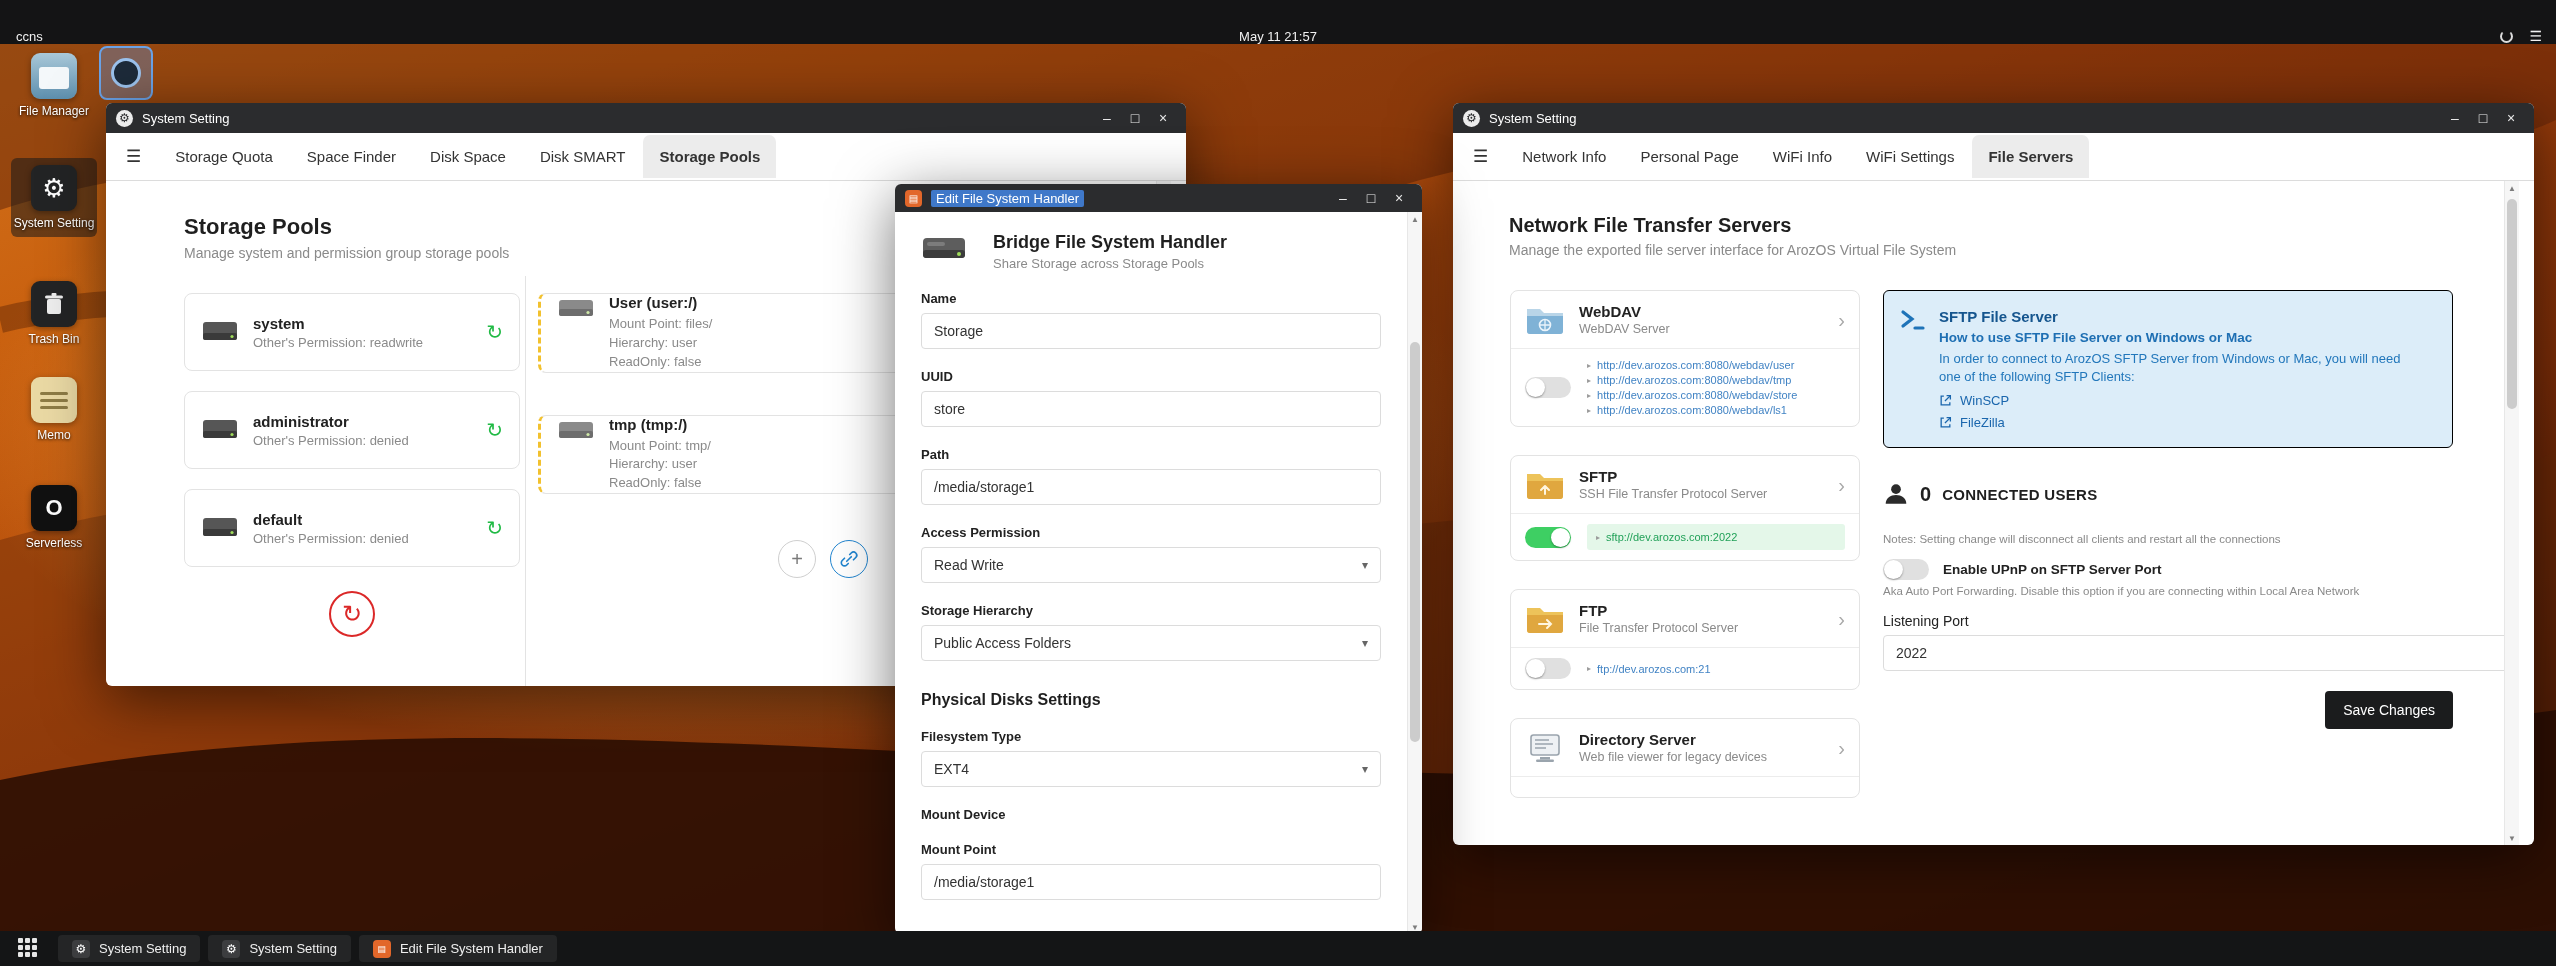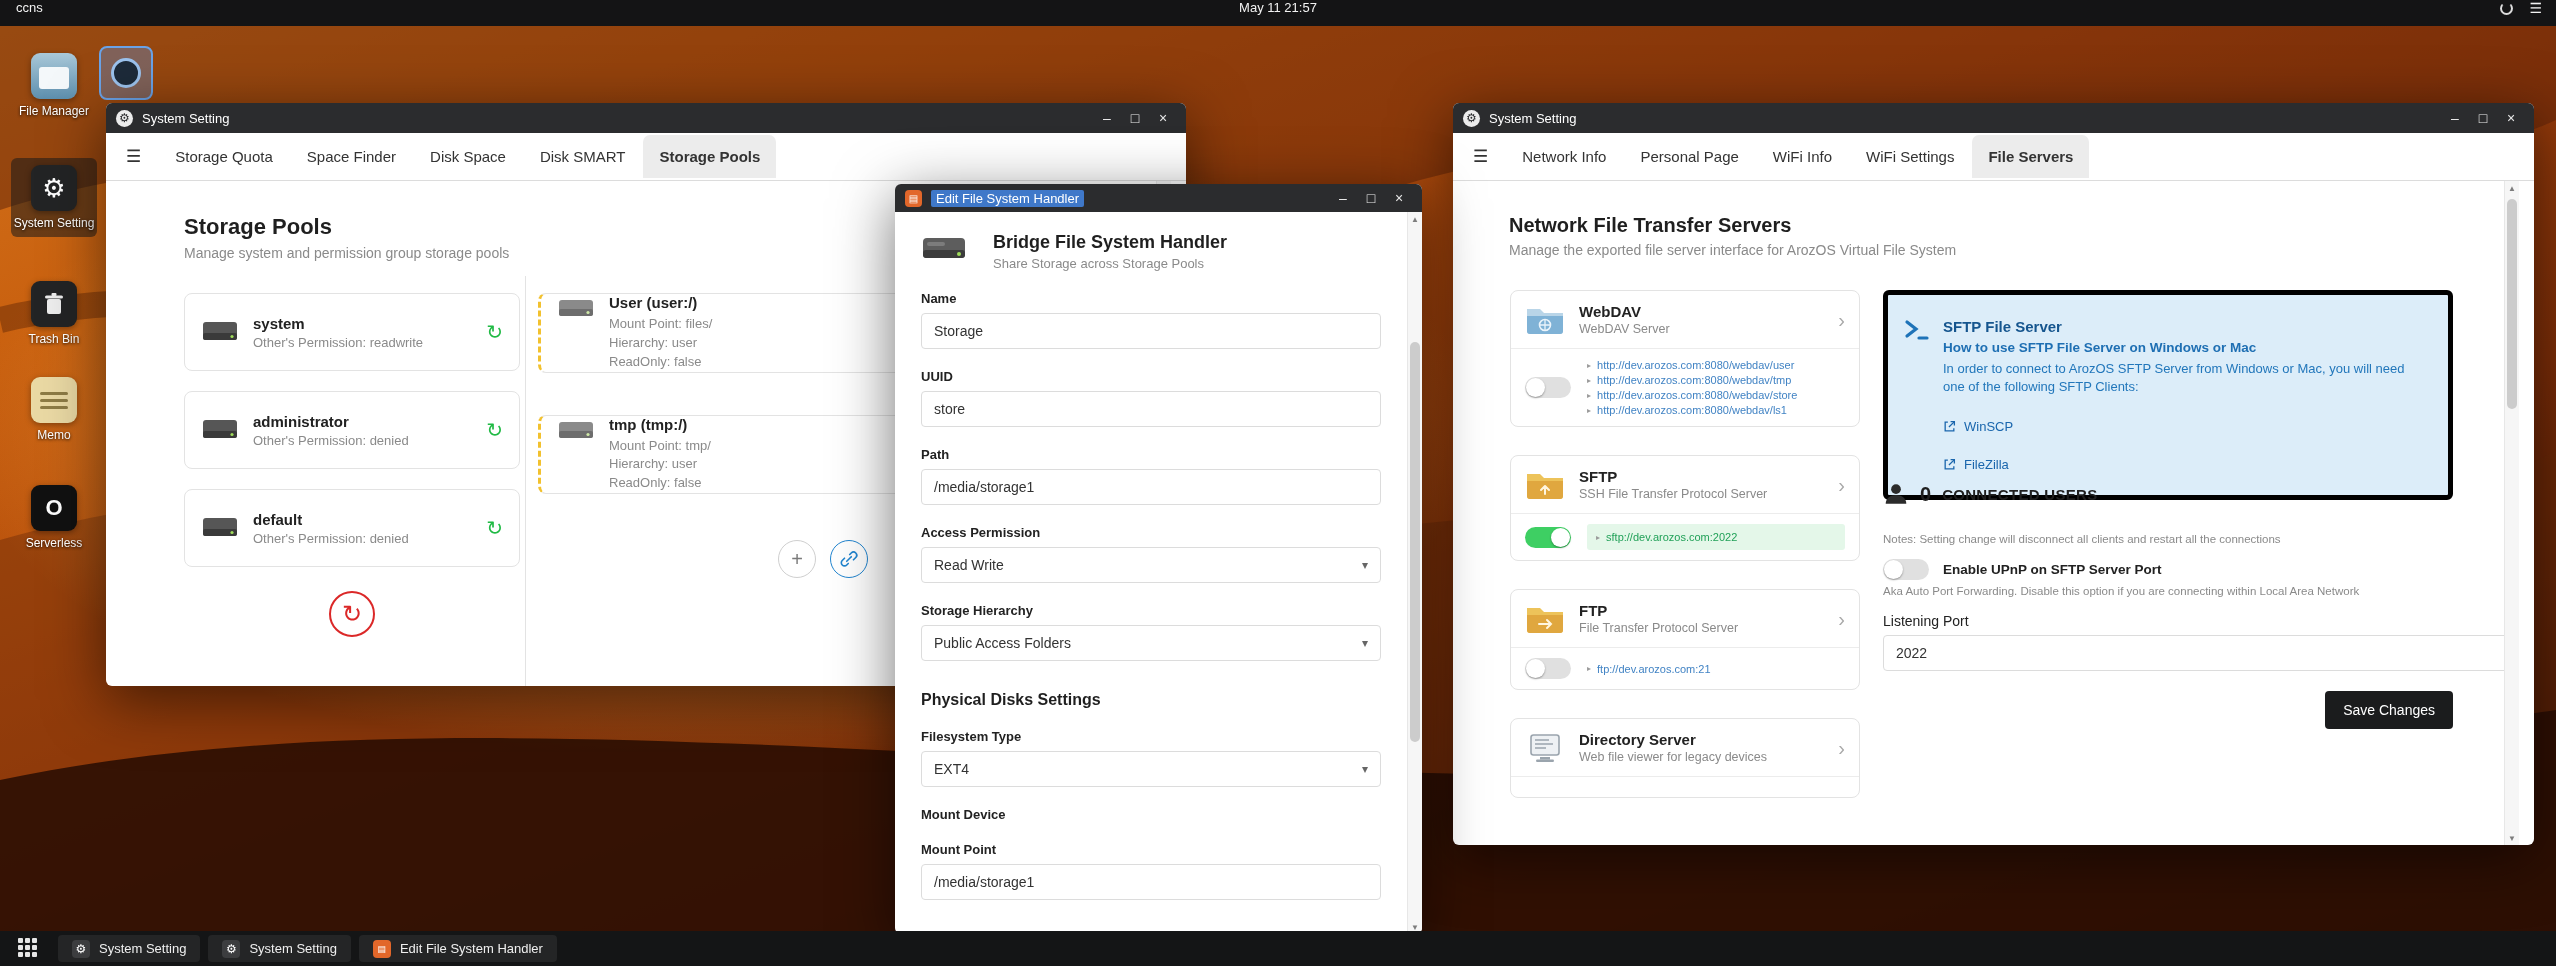--- a/index.html
+++ b/index.html
@@ -5,22 +5,22 @@
   *{box-sizing:border-box;margin:0;padding:0}
   html,body{width:2556px;height:966px;overflow:hidden;font-family:"Liberation Sans",sans-serif;background:#1c0802}
   a{text-decoration:none;cursor:pointer}
 
   
   .wallpaper{position:absolute;inset:0;z-index:0;
     background:linear-gradient(160deg,#d3741c 0%,#c9600f 18%,#ad470c 42%,#7c2d08 68%,#3f1404 88%,#190701 100%)}
   .wallpaper svg{position:absolute;inset:0}
 
   
-  .topbar{position:absolute;top:0;left:0;right:0;height:26px;background:#141415;color:#f2f2f2;
-    display:flex;align-items:flex-start;z-index:30;font-size:13px}
+  .topbar{position:absolute;top:0;left:0;right:0;height:44px;background:#141415;color:#f2f2f2;
+    display:flex;align-items:flex-end;z-index:30;font-size:13px}
   .tb-left{padding:0 16px;cursor:pointer}
   .tb-clock{position:absolute;left:50%;transform:translateX(-50%)}
   .tb-right{margin-left:auto;display:flex;align-items:center;gap:16px;padding-right:14px}
   .tb-ring{width:13px;height:13px;border:2px solid #ddd;border-top-color:transparent;border-radius:50%;display:inline-block}
   .tb-ham{font-size:14px;cursor:pointer}
 
   
   .desk-item{position:absolute;width:86px;display:flex;flex-direction:column;align-items:center;gap:5px;
     padding:7px 2px;border-radius:6px;cursor:pointer;z-index:1}
   .desk-item.hl{background:rgba(25,25,25,.55)}
@@ -117,26 +117,26 @@
   .link-row{display:flex;align-items:center;gap:6px;font-size:11px}
   .link-row .larrow{color:#9a9a9a;font-size:8px}
   .link-row a{color:#4183c4}
   .link-row.green{background:#e4f7e9;flex:1;padding:7px 9px;border-radius:3px}
   .link-row.green a{color:#21a158}
   .toggle{width:46px;height:21px;border-radius:11px;background:rgba(0,0,0,.12);position:relative;cursor:pointer;flex:none}
   .toggle .knob{position:absolute;top:1px;left:1px;width:19px;height:19px;border-radius:50%;background:#fff;
     box-shadow:0 1px 2px rgba(0,0,0,.35)}
   .toggle.on{background:#3ecf63}
   .toggle.on .knob{left:auto;right:1px}
-  .sftp-box{position:absolute;left:430px;top:109px;width:570px;background:#dcedf9;border:5px solid #000000;
-    border-radius:6px;padding:23px 16px;display:flex;gap:13px}
+  .sftp-box{position:absolute;left:430px;top:109px;width:570px;background:#dcedf9;border:1px solid #000000;
+    border-radius:6px;padding:17px 16px;display:flex;gap:13px}
   .sb-title{font-size:15px;font-weight:bold;color:#15558e}
   .sb-sub{font-size:13.5px;font-weight:bold;color:#1e6fb3;margin-top:5px}
   .sb-body{font-size:13px;color:#2277bb;margin-top:5px;line-height:1.4;max-width:480px}
-  .sb-link{display:flex;align-items:center;gap:8px;font-size:13px;margin-top:23px}
+  .sb-link{display:flex;align-items:center;gap:8px;font-size:13px;margin-top:7px}
   .sb-link a{color:#1a66ad}
   .cu-row{position:absolute;left:430px;top:300px;display:flex;align-items:center;gap:11px}
   .cu-count{font-size:20px;font-weight:bold;color:#1f1f1f}
   .cu-label{font-size:15px;font-weight:bold;color:#1f1f1f;letter-spacing:.3px}
   .notes{position:absolute;left:430px;top:352px;font-size:11.5px;color:#8a8a8a}
   .upnp{position:absolute;left:430px;top:378px;width:570px}
   .upnp-row{display:flex;align-items:center;gap:14px}
   .upnp-label{font-size:13.5px;font-weight:bold;color:#222}
   .upnp-desc{font-size:11.5px;color:#8a8a8a;margin-top:5px}
   .port-label{position:absolute;left:430px;top:432px;font-size:14px;font-weight:normal;color:#222}

